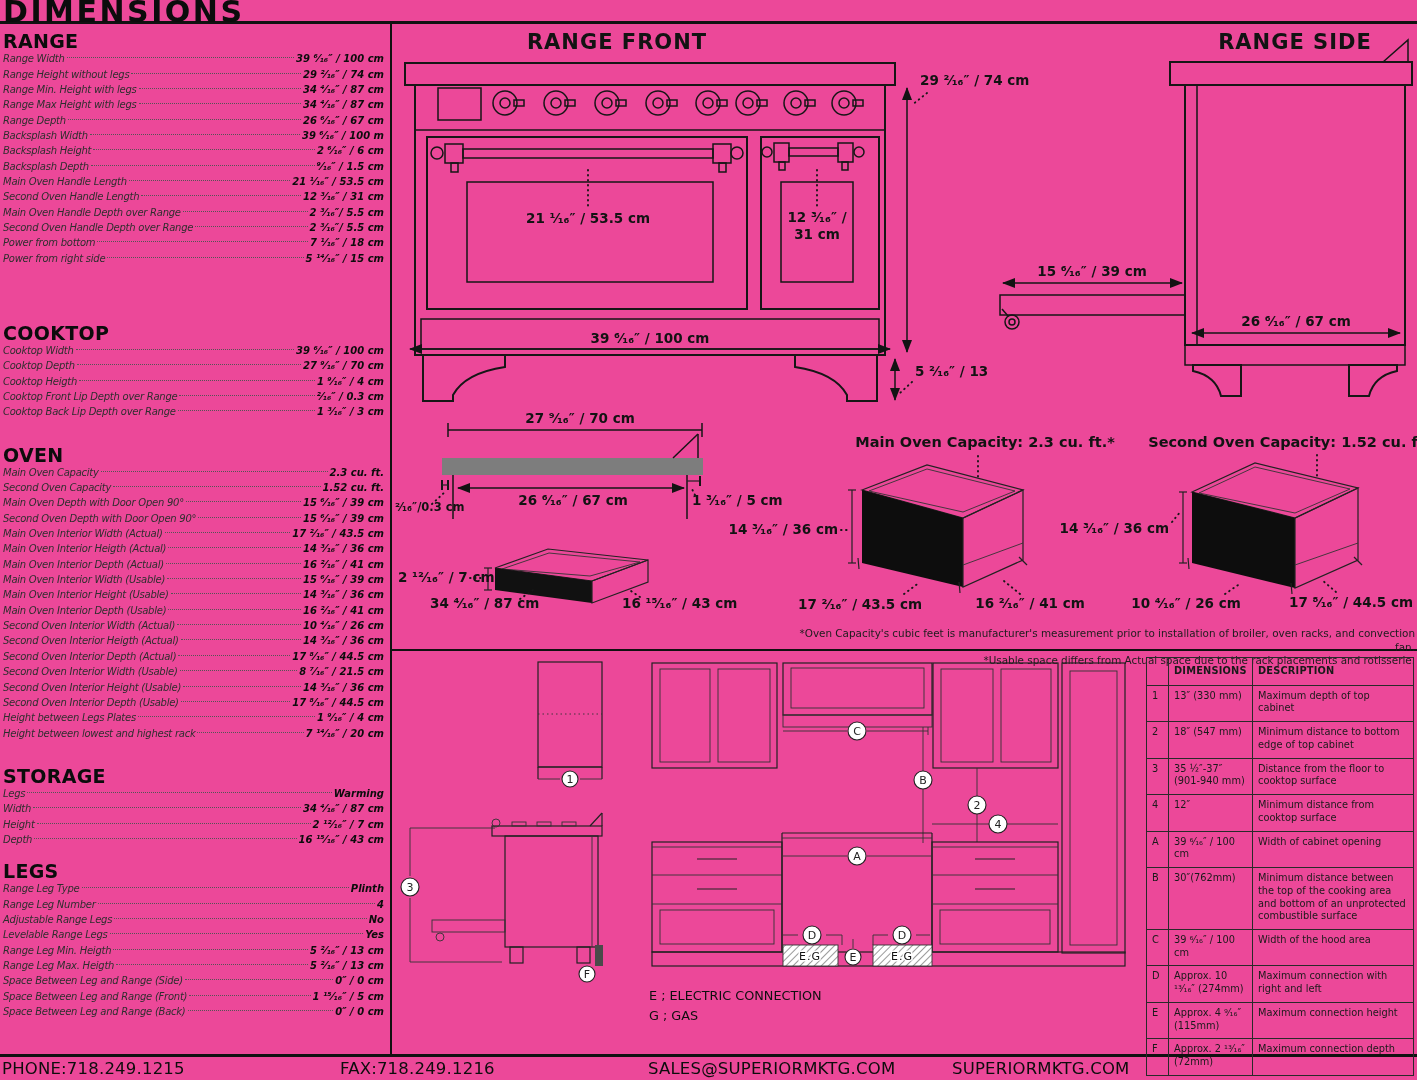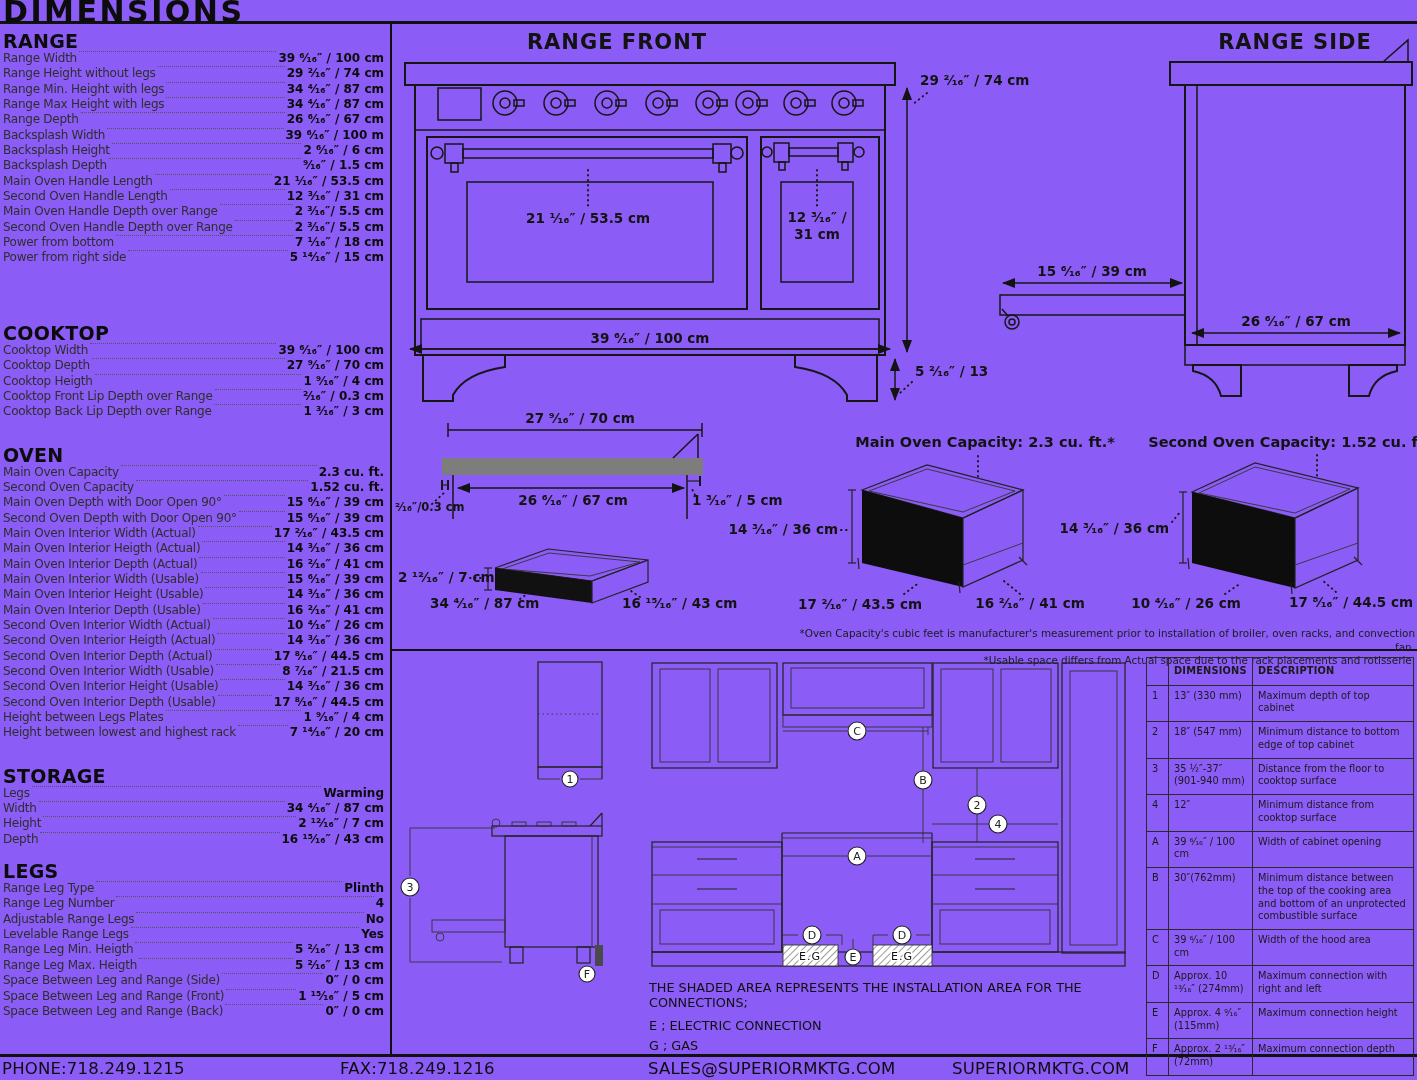--- a/index.html
+++ b/index.html
@@ -1,33 +1,33 @@
 <!DOCTYPE html>
 <html><head>
 <meta charset="utf-8">
 <style>
   html,body { margin:0; padding:0; background:#e8e8e8; }
   .page {
-    position:relative; width:1417px; height:1080px; background:#8b5cf6;
+    position:relative; width:1417px; height:1080px; background:#ec4899;
     font-family:"DejaVu Sans", sans-serif; color:#111; overflow:hidden;
   }
   .abs { position:absolute; }
 
   
   .rule-top    { left:0;   top:21px;   width:1417px; height:3px;  background:#111; }
   .rule-vert   { left:390px; top:22px; width:2px;    height:1034px; background:#111; }
   .rule-mid    { left:390px; top:649px; width:1027px; height:2px; background:#111; }
   .rule-foot   { left:0;   top:1054px; width:1417px; height:3px;  background:#111; }
 
   
   .doc-title { left:3px; top:-6px; font-size:30px; font-weight:bold; letter-spacing:2.5px; color:#0c0c0c; }
   .left-col  { position:absolute; left:0; top:26px; width:384px; padding-left:3px; box-sizing:border-box; }
   .spec-heading { font-weight:bold; font-size:19px; line-height:14px; color:#0c0c0c; margin-bottom:3px; letter-spacing:.3px; }
   ul.spec-rows { list-style:none; margin:0; padding:0; }
-  .spec-row { display:flex; align-items:flex-start; height:15.35px; font-size:12px; white-space:nowrap; letter-spacing:-0.25px; }
+  .spec-row { display:flex; align-items:center; height:15.35px; font-size:10px; white-space:nowrap; letter-spacing:-0.25px;font-style:italic; }
   .spec-row .lbl { color:#2e2e2e; }
   .spec-row .leader { flex:1; border-bottom:1.7px dotted #555; margin:0 2px 2px 2px; min-width:4px; }
   .spec-row .val { font-weight:bold; color:#0c0c0c; letter-spacing:0; }
   .sec-1 { margin-top:8px; }
   .sec-2 { margin-top:60px; }
   .sec-3 { margin-top:28px; }
   .sec-4 { margin-top:28px; }
   .sec-5 { margin-top:17px; }
 
   
@@ -667,21 +667,20 @@
         <line class="ln08" x1="524" y1="283" x2="538" y2="283"></line>
         <line class="ln08" x1="481" y1="283" x2="481" y2="293"></line>
       <circle class="co" cx="510" cy="283" r="9"></circle>
       <text class="cot" x="510" y="287">D</text>
       <rect x="481" y="293" width="59" height="21" fill="url(#hatch)" stroke="#333" stroke-width="0.9"></rect>
       <text class="egt" x="510" y="308">E.G</text>
     </g>
   </svg>
 
   <div class="abs install-notes">
-    <div class="nl1">THE SHADED AREA REPRESENTS THE INSTALLATION AREA FOR THE CONNECTIONS;</div>
     <div class="nl2">E ; ELECTRIC CONNECTION</div>
     <div class="nl3">G ; GAS</div>
   </div>
 
   <table class="dim-table">
     <colgroup>
         <col class="w-id">
         <col class="w-dim">
         <col>
       </colgroup>

